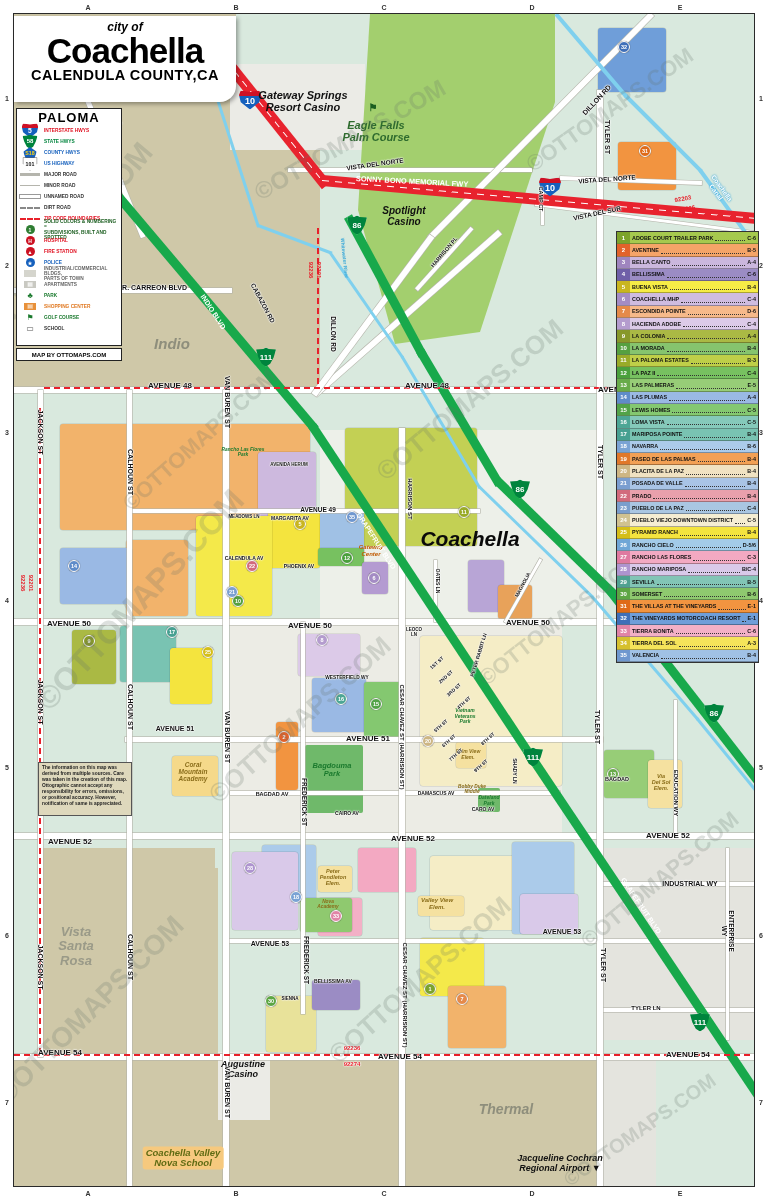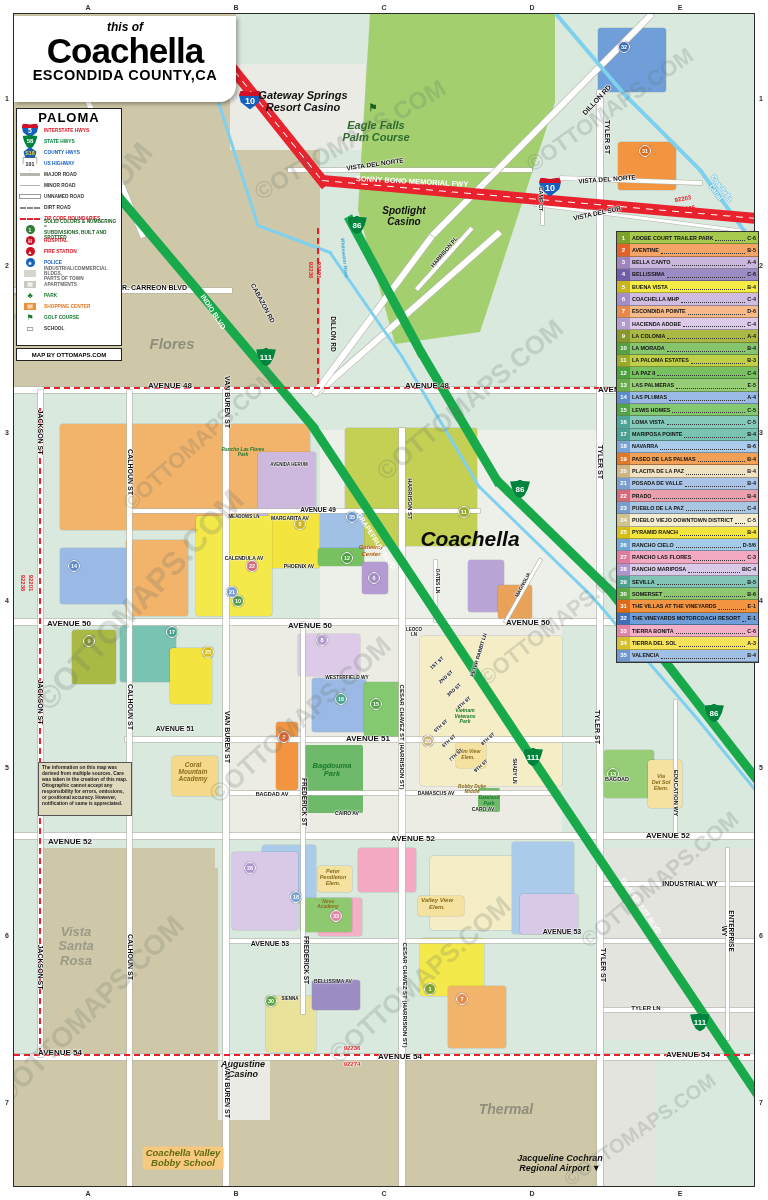--- a/index.html
+++ b/index.html
@@ -228,30 +228,30 @@
     <div class="badge" style="left: 338px; top: 503px; background: rgb(111, 151, 207);">35</div>
     <div class="badge" style="left: 218px; top: 578px; background: rgb(122, 158, 208);">21</div>
     <div class="badge" style="left: 238px; top: 552px; background: rgb(210, 106, 124);">22</div>
     <div class="badge" style="left: 236px; top: 854px; background: rgb(174, 148, 207);">28</div>
     <div class="lbl" style="left: 289px; top: 87px; font-size: 11px; color: rgb(17, 17, 17); font-style: italic; transform: translate(-50%, -50%) rotate(0deg);">Gateway Springs
 Resort Casino</div>
     <div class="lbl" style="left: 362px; top: 117px; font-size: 11px; color: rgb(46, 107, 46); font-style: italic; transform: translate(-50%, -50%) rotate(0deg);">Eagle Falls
 Palm Course</div>
     <div class="lbl" style="left: 390px; top: 202px; font-size: 10px; color: rgb(17, 17, 17); font-style: italic; transform: translate(-50%, -50%) rotate(0deg);">Spotlight
 Casino</div>
-    <div class="lbl" style="left: 158px; top: 330px; font-size: 15px; color: rgb(142, 142, 124); font-style: italic; transform: translate(-50%, -50%) rotate(0deg);">Flores</div>
+    <div class="lbl" style="left: 158px; top: 330px; font-size: 15px; color: rgb(142, 142, 124); font-style: italic; transform: translate(-50%, -50%) rotate(0deg);">Indio</div>
     <div class="lbl" style="left: 456px; top: 525px; font-size: 21px; color: rgb(10, 10, 10); font-style: italic; transform: translate(-50%, -50%) rotate(0deg);">Coachella</div>
     <div class="lbl" style="left: 62px; top: 932px; font-size: 13px; color: rgb(154, 154, 136); font-style: italic; transform: translate(-50%, -50%) rotate(0deg);">Vista
 Santa
 Rosa</div>
     <div class="lbl" style="left: 492px; top: 1096px; font-size: 14px; color: rgb(142, 142, 124); font-style: italic; transform: translate(-50%, -50%) rotate(0deg);">Thermal</div>
     <div class="lbl" style="left: 229px; top: 1056px; font-size: 9px; color: rgb(17, 17, 17); font-style: italic; transform: translate(-50%, -50%) rotate(0deg);">Augustine
 Casino</div>
     <div class="lbl" style="left: 169px; top: 1144px; font-size: 9.5px; color: rgb(95, 107, 19); font-style: italic; background: rgb(246, 201, 126); padding: 1px 3px; border-radius: 3px; transform: translate(-50%, -50%) rotate(0deg);">Coachella Valley
-Bobby School</div>
+Nova School</div>
     <div class="lbl" style="left: 546px; top: 1150px; font-size: 9px; color: rgb(17, 17, 17); font-style: italic; transform: translate(-50%, -50%) rotate(0deg);">Jacqueline Cochran
 Regional Airport ▼</div>
     <div class="lbl" style="left: 318px; top: 756px; font-size: 7.5px; color: rgb(27, 122, 46); font-style: italic; transform: translate(-50%, -50%) rotate(0deg);">Bagdouma
 Park</div>
     <div class="lbl" style="left: 451px; top: 702px; font-size: 5px; color: rgb(27, 122, 46); font-style: italic; transform: translate(-50%, -50%) rotate(0deg);">Vietnam
 Veterans
 Park</div>
     <div class="lbl" style="left: 454px; top: 740px; font-size: 5px; color: rgb(138, 109, 26); font-style: italic; transform: translate(-50%, -50%) rotate(0deg);">Palm View
 Elem.</div>
     <div class="lbl" style="left: 179px; top: 758px; font-size: 6.5px; color: rgb(138, 109, 26); font-style: italic; transform: translate(-50%, -50%) rotate(0deg);">Coral
@@ -374,23 +374,23 @@
     <div class="wm" style="left: 286px; top: 706px; font-size: 26px; transform: translate(-50%, -50%) rotate(-42deg);">©OTTOMAPS.COM</div>
     <div class="wm" style="left: 76px; top: 996px; font-size: 28px; transform: translate(-50%, -50%) rotate(-45deg);">©OTTOMAPS.COM</div>
     <div class="wm" style="left: 406px; top: 966px; font-size: 26px; transform: translate(-50%, -50%) rotate(-42deg);">©OTTOMAPS.COM</div>
     <div class="wm" style="left: 646px; top: 866px; font-size: 22px; transform: translate(-50%, -50%) rotate(-40deg);">©OTTOMAPS.COM</div>
     <div class="wm" style="left: 626px; top: 1116px; font-size: 20px; transform: translate(-50%, -50%) rotate(-35deg);">©OTTOMAPS.COM</div>
     <div class="wm" style="left: 186px; top: 426px; font-size: 22px; transform: translate(-50%, -50%) rotate(-42deg);">©OTTOMAPS.COM</div>
     <div class="wm" style="left: 546px; top: 606px; font-size: 22px; transform: translate(-50%, -50%) rotate(-38deg);">©OTTOMAPS.COM</div>
   </div>
 
 <div id="title-box">
-  <div id="title-cityof">this of</div>
+  <div id="title-cityof">city of</div>
   <div id="title-name">Coachella</div>
-  <div id="title-county">ESCONDIDA COUNTY,CA</div>
+  <div id="title-county">CALENDULA COUNTY,CA</div>
 </div>
 
 <div id="legend">
   <div id="legend-title">PALOMA</div>
   <div id="legend-items">
       <div class="lg-row">
         <div class="lg-ic">
           <div class="shield lg-sm sh-int" style="position: static; transform: scale(0.75);">5</div>
         </div>
         <div class="lg-label" style="color: rgb(224, 16, 32);">INTERSTATE HWYS</div>

